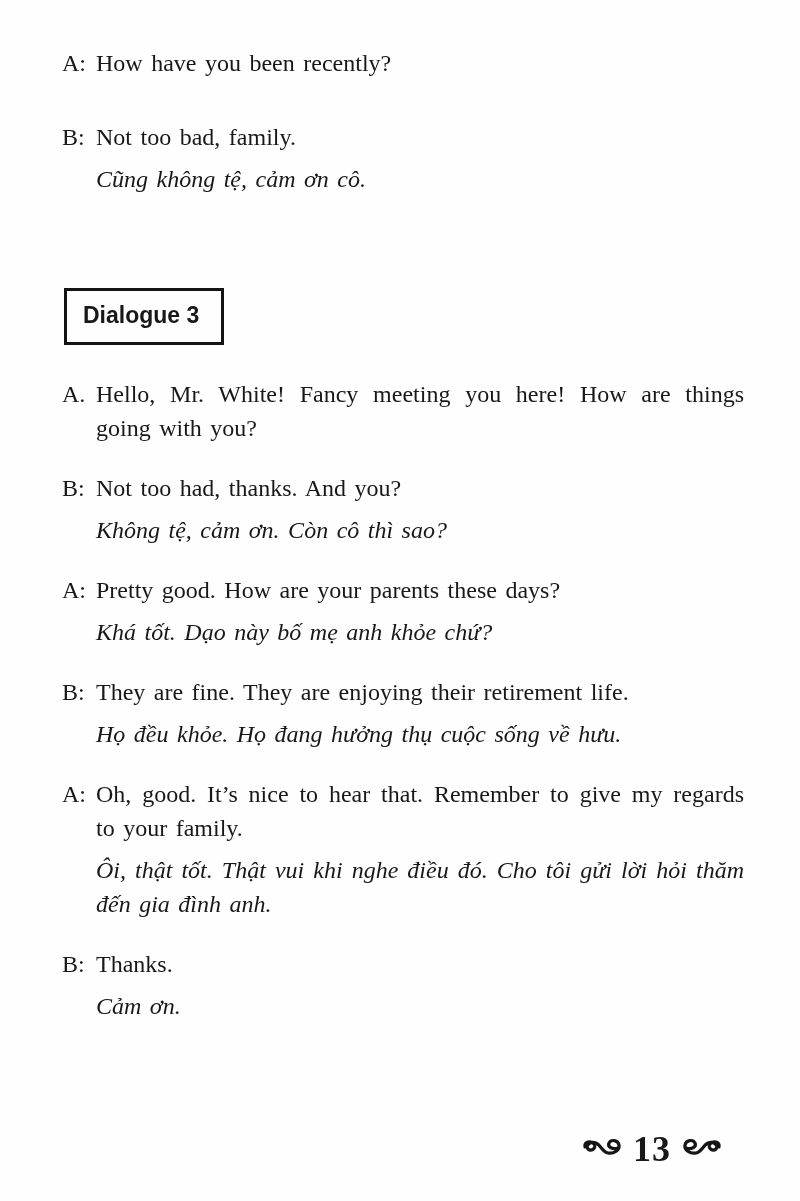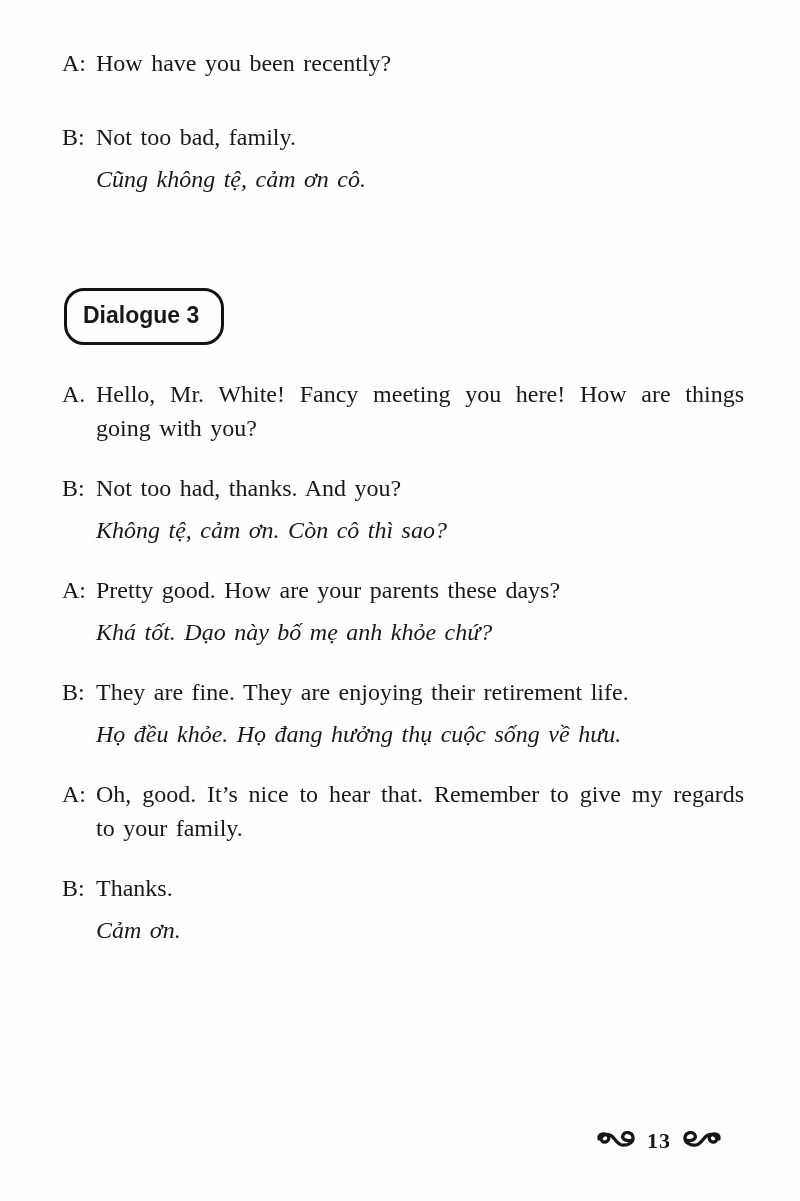--- a/index.html
+++ b/index.html
@@ -26,40 +26,40 @@
     word-spacing: 2.5px;
   }
   p.english { margin-bottom: 8px; }
   p.vietnamese { font-style: italic; }
   .speaker { position: absolute; left: 0; top: 0; }
 
   .dialogue-box {
     display: inline-block;
     margin: 52px 0 32px 2px;
     border: 3px solid #141414;
-    border-radius: 20px;
+    border-radius: 0;
     padding: 9px 22px 11px 16px;
     font-family: "Liberation Sans", "DejaVu Sans", sans-serif;
     font-weight: bold;
     font-size: 23px;
     line-height: 31px;
   }
   .dialogue-box .box-subtitle { font-style: italic; }
 
   .page-footer {
     position: absolute;
     top: 1128px;
     right: 78px;
     display: flex;
     align-items: center;
     gap: 9px;
   }
   .page-footer .page-number {
     font-weight: bold;
-    font-size: 22px;
+    font-size: 36px;
     letter-spacing: 1px;
   }
   .fleuron { display: block; }
   .fleuron path {
     fill: none;
     stroke: #161616;
     stroke-width: 3.2;
     stroke-linecap: round;
   }
 </style>
@@ -118,20 +118,21 @@
       <span>They are fine. They are enjoying their retirement life.</span>
     </p>
     <p class="vietnamese">Họ đều khỏe. Họ đang hưởng thụ cuộc sống về hưu.</p>
   </div>
 
   <div class="exchange">
     <p class="english">
       <span class="speaker">A:</span>
       <span>Oh, good. It’s nice to hear that. Remember to give my regards to your family.</span>
     </p>
+    <p class="vietnamese">Ôi, thật tốt. Thật vui khi nghe điều đó. Cho tôi gửi lời hỏi thăm đến gia đình anh.</p>
   </div>
 
   <div class="exchange">
     <p class="english">
       <span class="speaker">B:</span>
       <span>Thanks.</span>
     </p>
     <p class="vietnamese">Cảm ơn.</p>
   </div>
 

